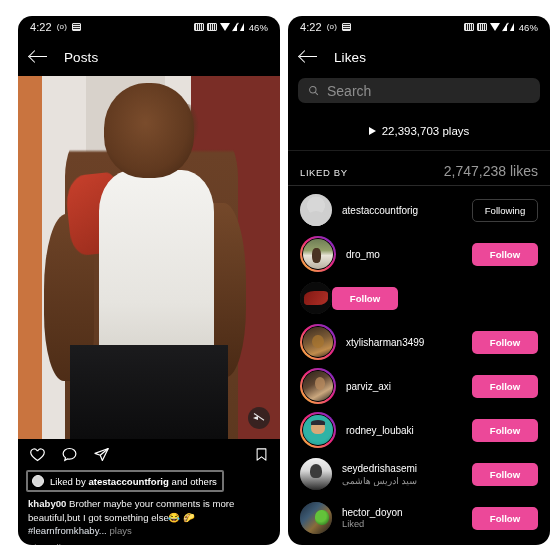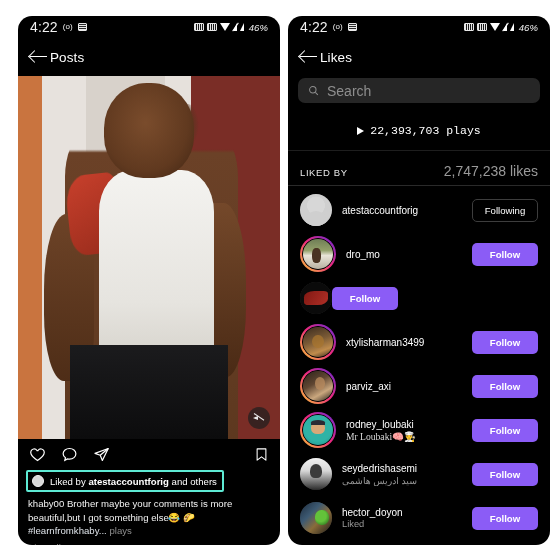--- a/index.html
+++ b/index.html
@@ -31,22 +31,22 @@
   
   .statusbar {
     height: 22px;
     display: flex; align-items: center;
     padding: 0 12px;
     font-size: 9px;
     color: #f2f2f2;
     letter-spacing: .1px;
   }
   .sb-left { display: flex; align-items: center; gap: 5px; }
-  .sb-right { margin-left: auto; display: flex; align-items: center; gap: 3px; font-style: italic; }
-  .sb-time { font-size: 14px; }
+  .sb-right { margin-left: auto; display: flex; align-items: center; gap: 3px; }
+  .sb-time { font-size: 11px; }
   .sb-ico { display: inline-block; line-height: 1; }
   .sb-cast, .sb-img {
     width: 9px; height: 8px;
     background:
       repeating-linear-gradient(0deg,#e9e9e9 0 1px,#2a2a2a 1px 2px);
     border: 1px solid #e9e9e9;
     border-radius: 1px;
   }
   .sb-box {
     width: 10px; height: 8px;
@@ -75,21 +75,21 @@
     background: #fff;
     transform: rotate(35deg);
   }
   .sb-pct { font-size: 9.5px; margin-left: 2px; }
 
   
   .appbar {
     height: 38px;
     display: flex; align-items: center;
     padding: 0 12px;
-    gap: 2px;
+    gap: 16px;
   }
   .back-arrow {
     width: 18px; height: 14px; position: relative; cursor: pointer;
     flex: none;
   }
   .back-arrow::before {
     content: "";
     position: absolute; left: 0; top: 6px;
     width: 17px; height: 1.4px; background: #fff;
   }
@@ -217,21 +217,21 @@
     display: flex; align-items: center;
     padding: 0 11px;
     gap: 15px;
   }
   .ico { cursor: pointer; flex: none; display: block; }
   .spacer { margin-left: auto; }
 
   
   .likedby-wrap {
     margin: 1px 8px 0 8px;
-    border: 2px solid #5eead4;
+    border: 2px solid #737373;
     border-radius: 2px;
     padding: 3px 5px 3px 4px;
     display: flex; align-items: center; gap: 6px;
     width: fit-content;
     max-width: 100%;
   }
   .likedby-av {
     width: 12px; height: 12px; border-radius: 50%;
     background: #d9d9d9; flex: none;
     border: 1px solid #f2f2f2;
@@ -241,21 +241,21 @@
   }
   .likedby-txt b { font-weight: 700; }
 
   
   .caption {
     padding: 5px 10px 0 10px;
     font-size: 9.6px;
     line-height: 13.5px;
     color: #f2f2f2;
   }
-  .caption b { font-weight: 400; }
+  .caption b { font-weight: 700; }
   .caption .tag { color: #dfe4ea; }
   .caption .more { color: #8e8e8e; }
   .view-all {
     padding: 4px 10px 0 10px;
     font-size: 9.6px;
     color: #8e8e8e;
   }
 
   
   .search-wrap { padding: 2px 10px 8px 10px; }
@@ -273,21 +273,20 @@
 
   
   .plays {
     display: flex; align-items: center; justify-content: center;
     gap: 6px;
     height: 40px;
     font-size: 11.5px;
     color: #ffffff;
     font-weight: 500;
     border-bottom: 1px solid #1e1e1e;
-    font-family: Liberation Mono, monospace;
   }
   .play-tri {
     width: 0; height: 0;
     border-top: 4.5px solid transparent;
     border-bottom: 4.5px solid transparent;
     border-left: 7px solid #ffffff;
   }
 
   
   .likedby-head {
@@ -354,21 +353,21 @@
   .btn {
     flex: none;
     font-size: 9.6px;
     font-weight: 600;
     border-radius: 5px;
     height: 23px;
     min-width: 66px;
     display: flex; align-items: center; justify-content: center;
     cursor: pointer;
   }
-  .btn-follow { background: #8b5cf6; color: #ffffff; border: none; }
+  .btn-follow { background: #ec4899; color: #ffffff; border: none; }
   .btn-following {
     background: transparent; color: #ffffff;
     border: 1px solid #3d3d3d;
     font-weight: 500;
   }
 
   
   .av-grey { background: radial-gradient(circle at 50% 36%, #d7d7d7 0 34%, #cfcfcf 35%); position:absolute; inset:0;}
   .av-grey::after {
     content:""; position:absolute; left:18%; top:54%;
@@ -577,21 +576,20 @@
       </div>
 
       <div class="user-row">
         <div class="ring">
             <div class="avatar-inner">
               <span class="av-5"></span>
             </div>
           </div>
         <div class="u-meta">
           <div class="u-name">rodney_loubaki</div>
-          <div class="u-full serif">Mr Loubaki🧠👨‍🍳</div>
         </div>
         <div class="btn btn-follow">Follow</div>
       </div>
 
       <div class="user-row">
         <div class="avatar">
             <span class="av-6"></span>
           </div>
         <div class="u-meta">
           <div class="u-name">seydedrishasemi</div>

